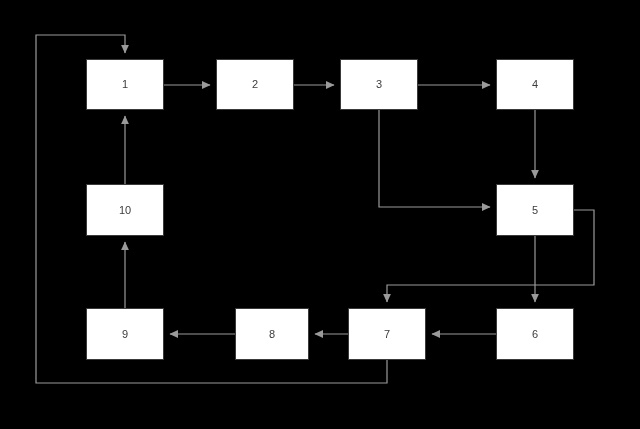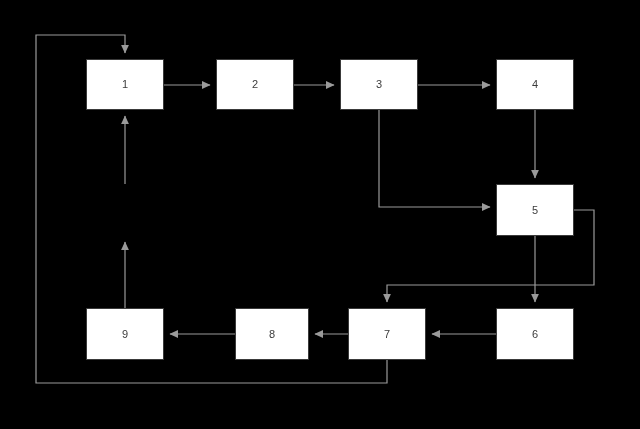--- a/index.html
+++ b/index.html
@@ -95,20 +95,23 @@
   </div>
 
   <div class="node" style="left:340px; top:59px; width:78px; height:51px;">
     <span class="node-label">3</span>
   </div>
 
   <div class="node" style="left:496px; top:59px; width:78px; height:51px;">
     <span class="node-label">4</span>
   </div>
 
+  <div class="node" style="left:86px; top:184px; width:78px; height:52px;">
+    <span class="node-label">10</span>
+  </div>
 
   <div class="node" style="left:496px; top:184px; width:78px; height:52px;">
     <span class="node-label">5</span>
   </div>
 
   <div class="node" style="left:86px; top:308px; width:78px; height:52px;">
     <span class="node-label">9</span>
   </div>
 
   <div class="node" style="left:235px; top:308px; width:74px; height:52px;">

